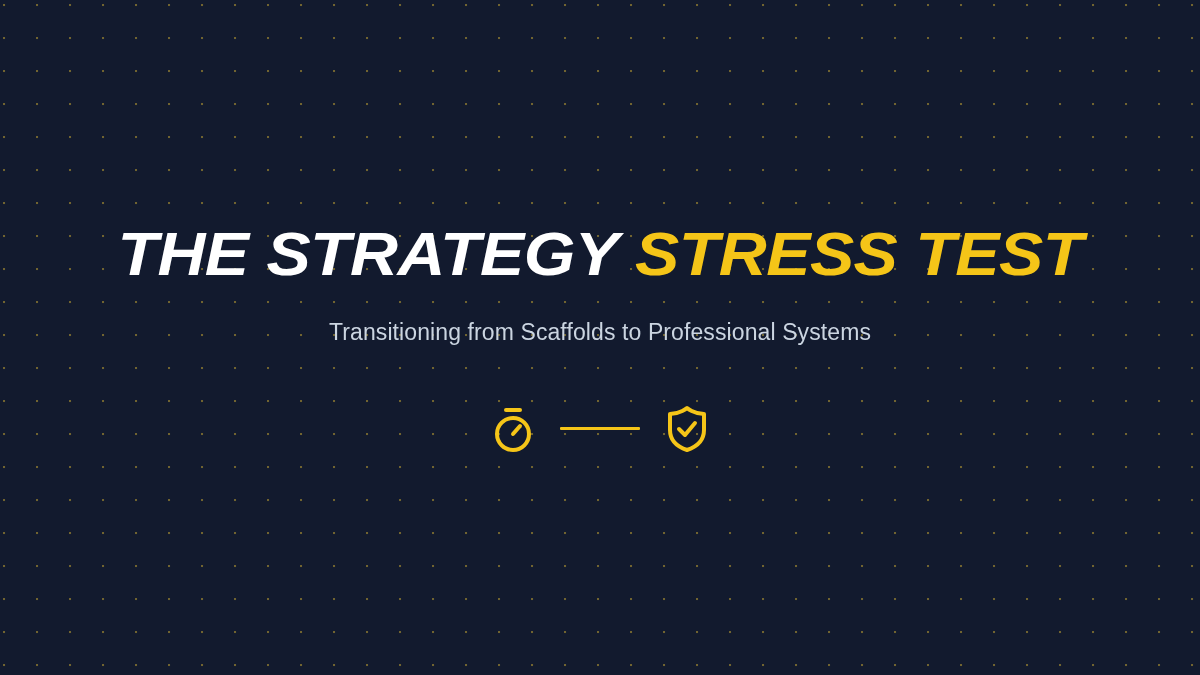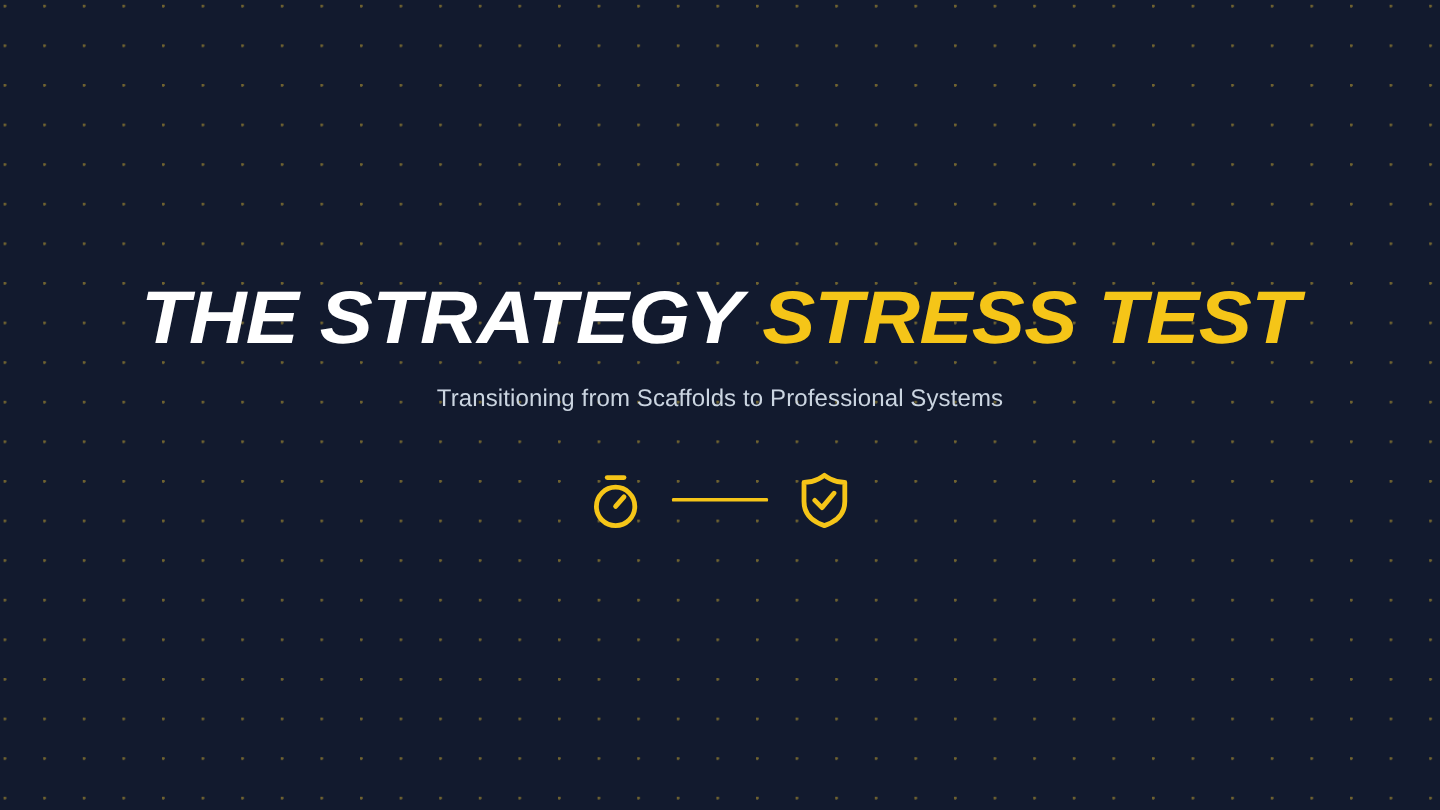--- a/index.html
+++ b/index.html
@@ -40,20 +40,21 @@
   }
 
   
   .content {
     position: absolute;
     inset: 0;
     display: flex;
     flex-direction: column;
     align-items: center;
     justify-content: center;
+    gap: 10px;
   }
 
   
   .title {
     font-family: "Liberation Sans Narrow", "Liberation Sans", "DejaVu Sans Condensed", sans-serif;
     font-size: 62px;
     font-weight: 700;
     font-style: italic;
     letter-spacing: -0.5px;
     line-height: 1.05;
@@ -62,21 +63,21 @@
     transform: scaleX(1.07);
     transform-origin: center center;
   }
 
   .title-primary { color: #ffffff; }
   .title-accent  { color: #f5c518; }
 
   
   .subtitle {
     margin-top: 22px;
-    font-size: 20px;
+    font-size: 23px;
     font-weight: 400;
     color: #cbd5e1;
     letter-spacing: 0.1px;
     white-space: nowrap;
     text-align: center;
   }
 
   
   .icon-row {
     margin-top: 48px;

